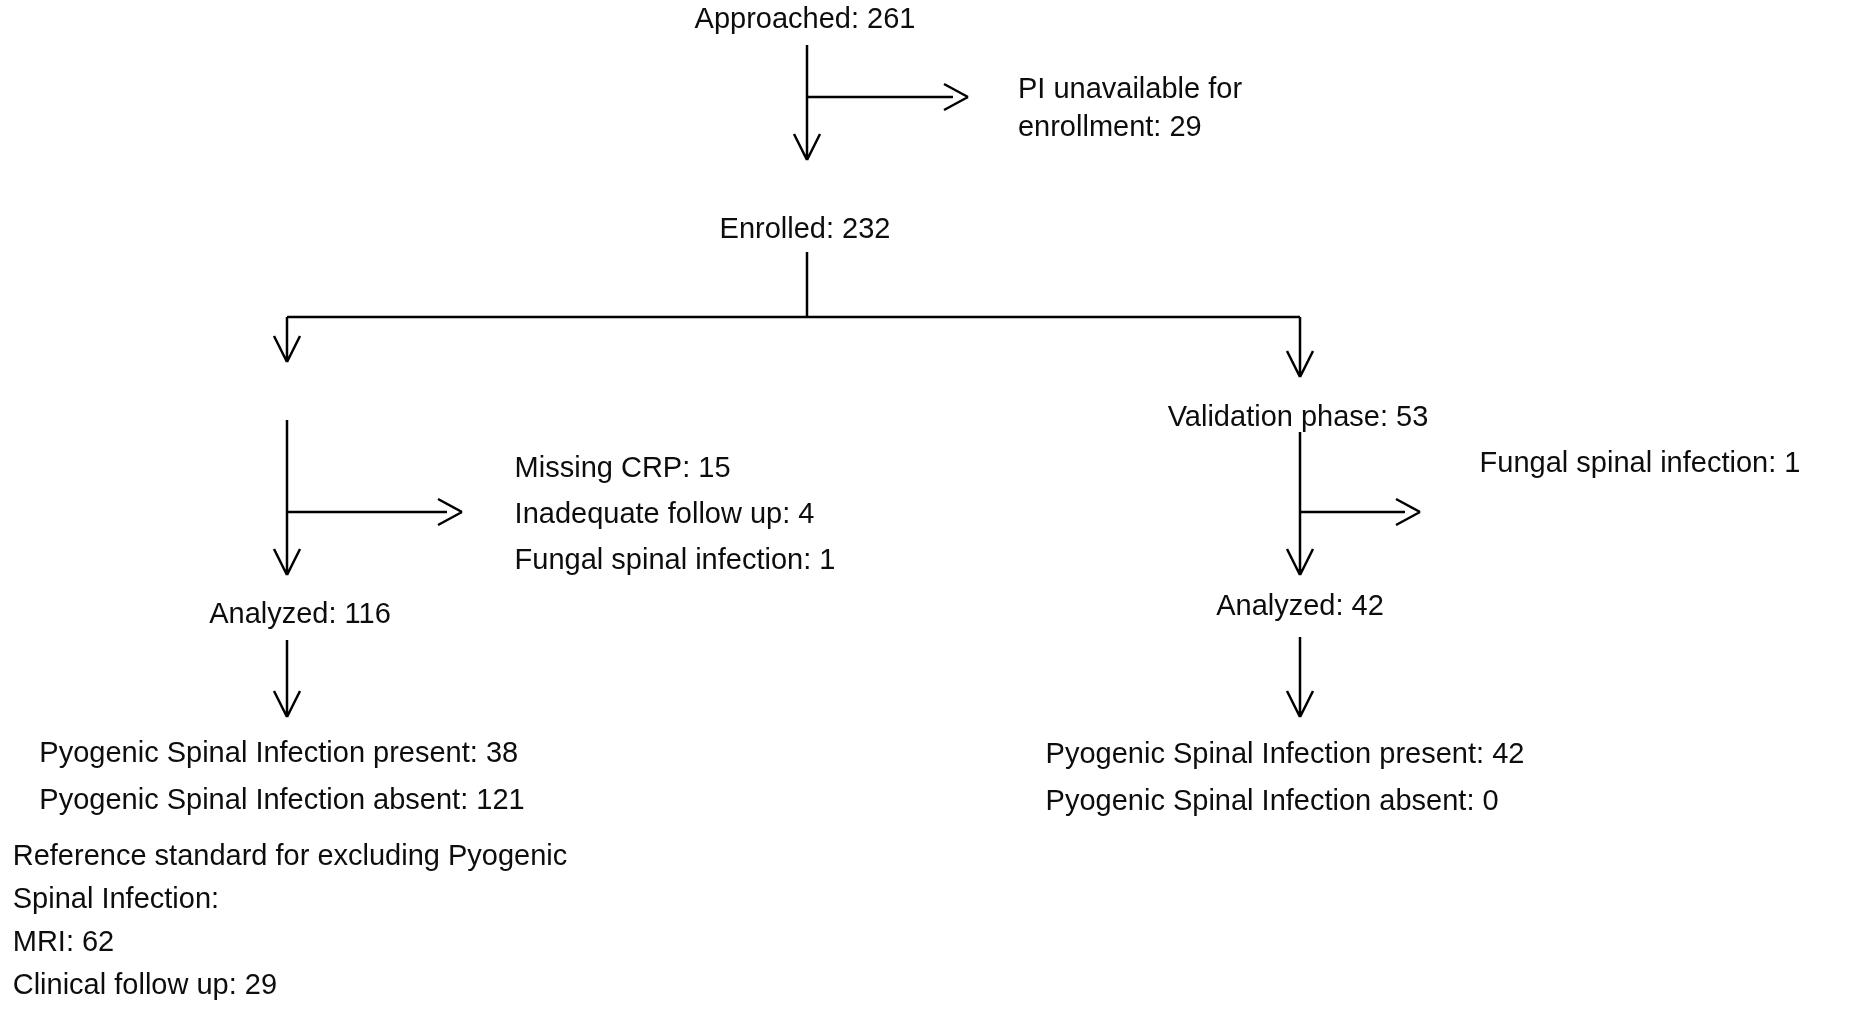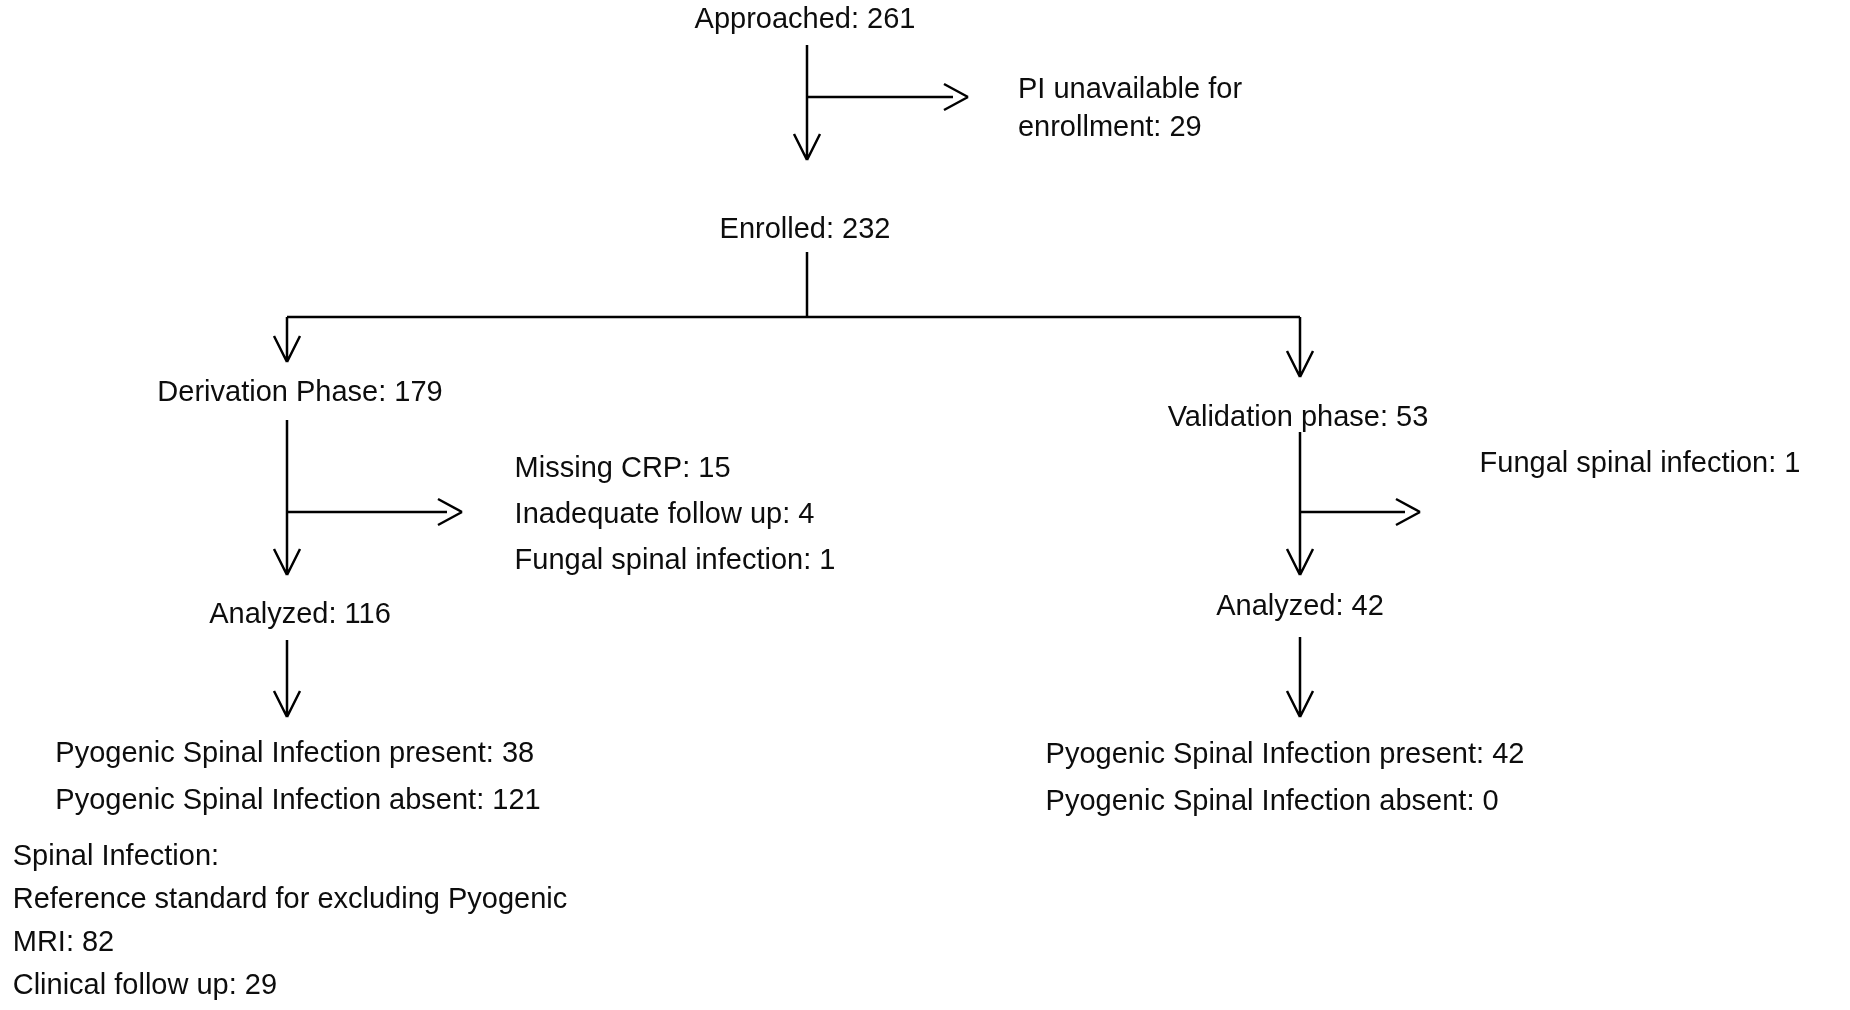--- a/index.html
+++ b/index.html
@@ -64,39 +64,38 @@
 
   <div class="node" style="left:805px; top:-5px">Approached: 261</div>
 
   <div class="block lh38" style="left:1130px; top:69px">
     <div class="line">PI unavailable for</div>
     <div class="line">enrollment: 29</div>
   </div>
 
   <div class="node" style="left:805px; top:205px">Enrolled: 232</div>
 
-  <div class="node" style="left:300px; top:368px">Derivation Phase: 179</div>
 
   <div class="block" style="left:675px; top:444px">
     <div class="line">Missing CRP: 15</div>
     <div class="line">Inadequate follow up: 4</div>
     <div class="line">Fungal spinal infection: 1</div>
   </div>
 
   <div class="node" style="left:300px; top:590px">Analyzed: 116</div>
 
-  <div class="block lh47" style="left:298px; top:729px">
+  <div class="block lh47" style="left:282px; top:729px">
     <div class="line">Pyogenic Spinal Infection present: 38</div>
     <div class="line">Pyogenic Spinal Infection absent: 121</div>
   </div>
 
   <div class="block lh43" style="left:290px; top:834px">
+    <div class="line">Reference standard for excluding Pyogenic</div>
     <div class="line">Spinal Infection:</div>
-    <div class="line">Reference standard for excluding Pyogenic</div>
-    <div class="line">MRI: 82</div>
+    <div class="line">MRI: 62</div>
     <div class="line">Clinical follow up: 29</div>
   </div>
 
   <div class="node" style="left:1298px; top:393px">Validation phase: 53</div>
 
   <div class="block" style="left:1640px; top:439px">
     <div class="line">Fungal spinal infection: 1</div>
   </div>
 
   <div class="node" style="left:1300px; top:582px">Analyzed: 42</div>

